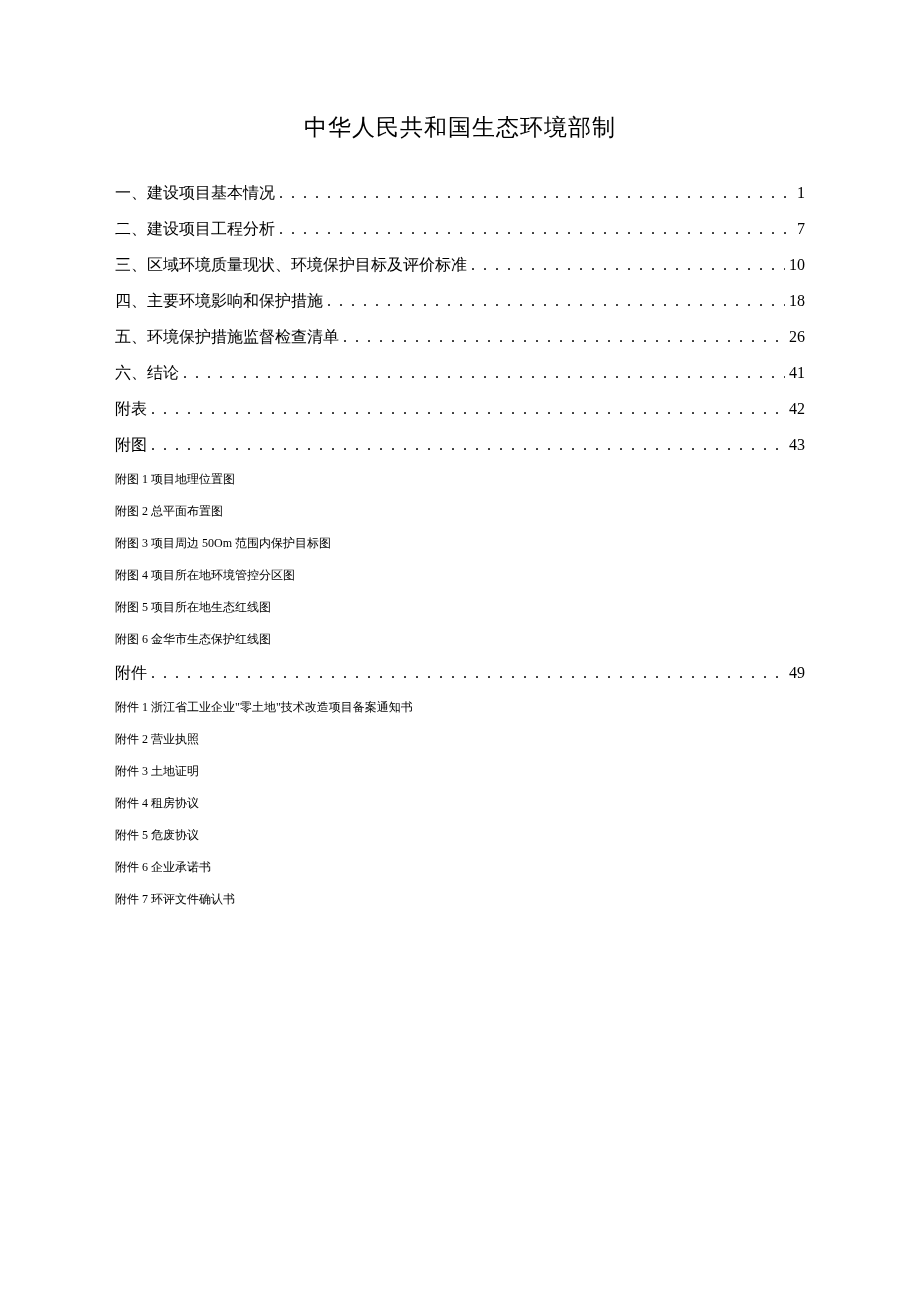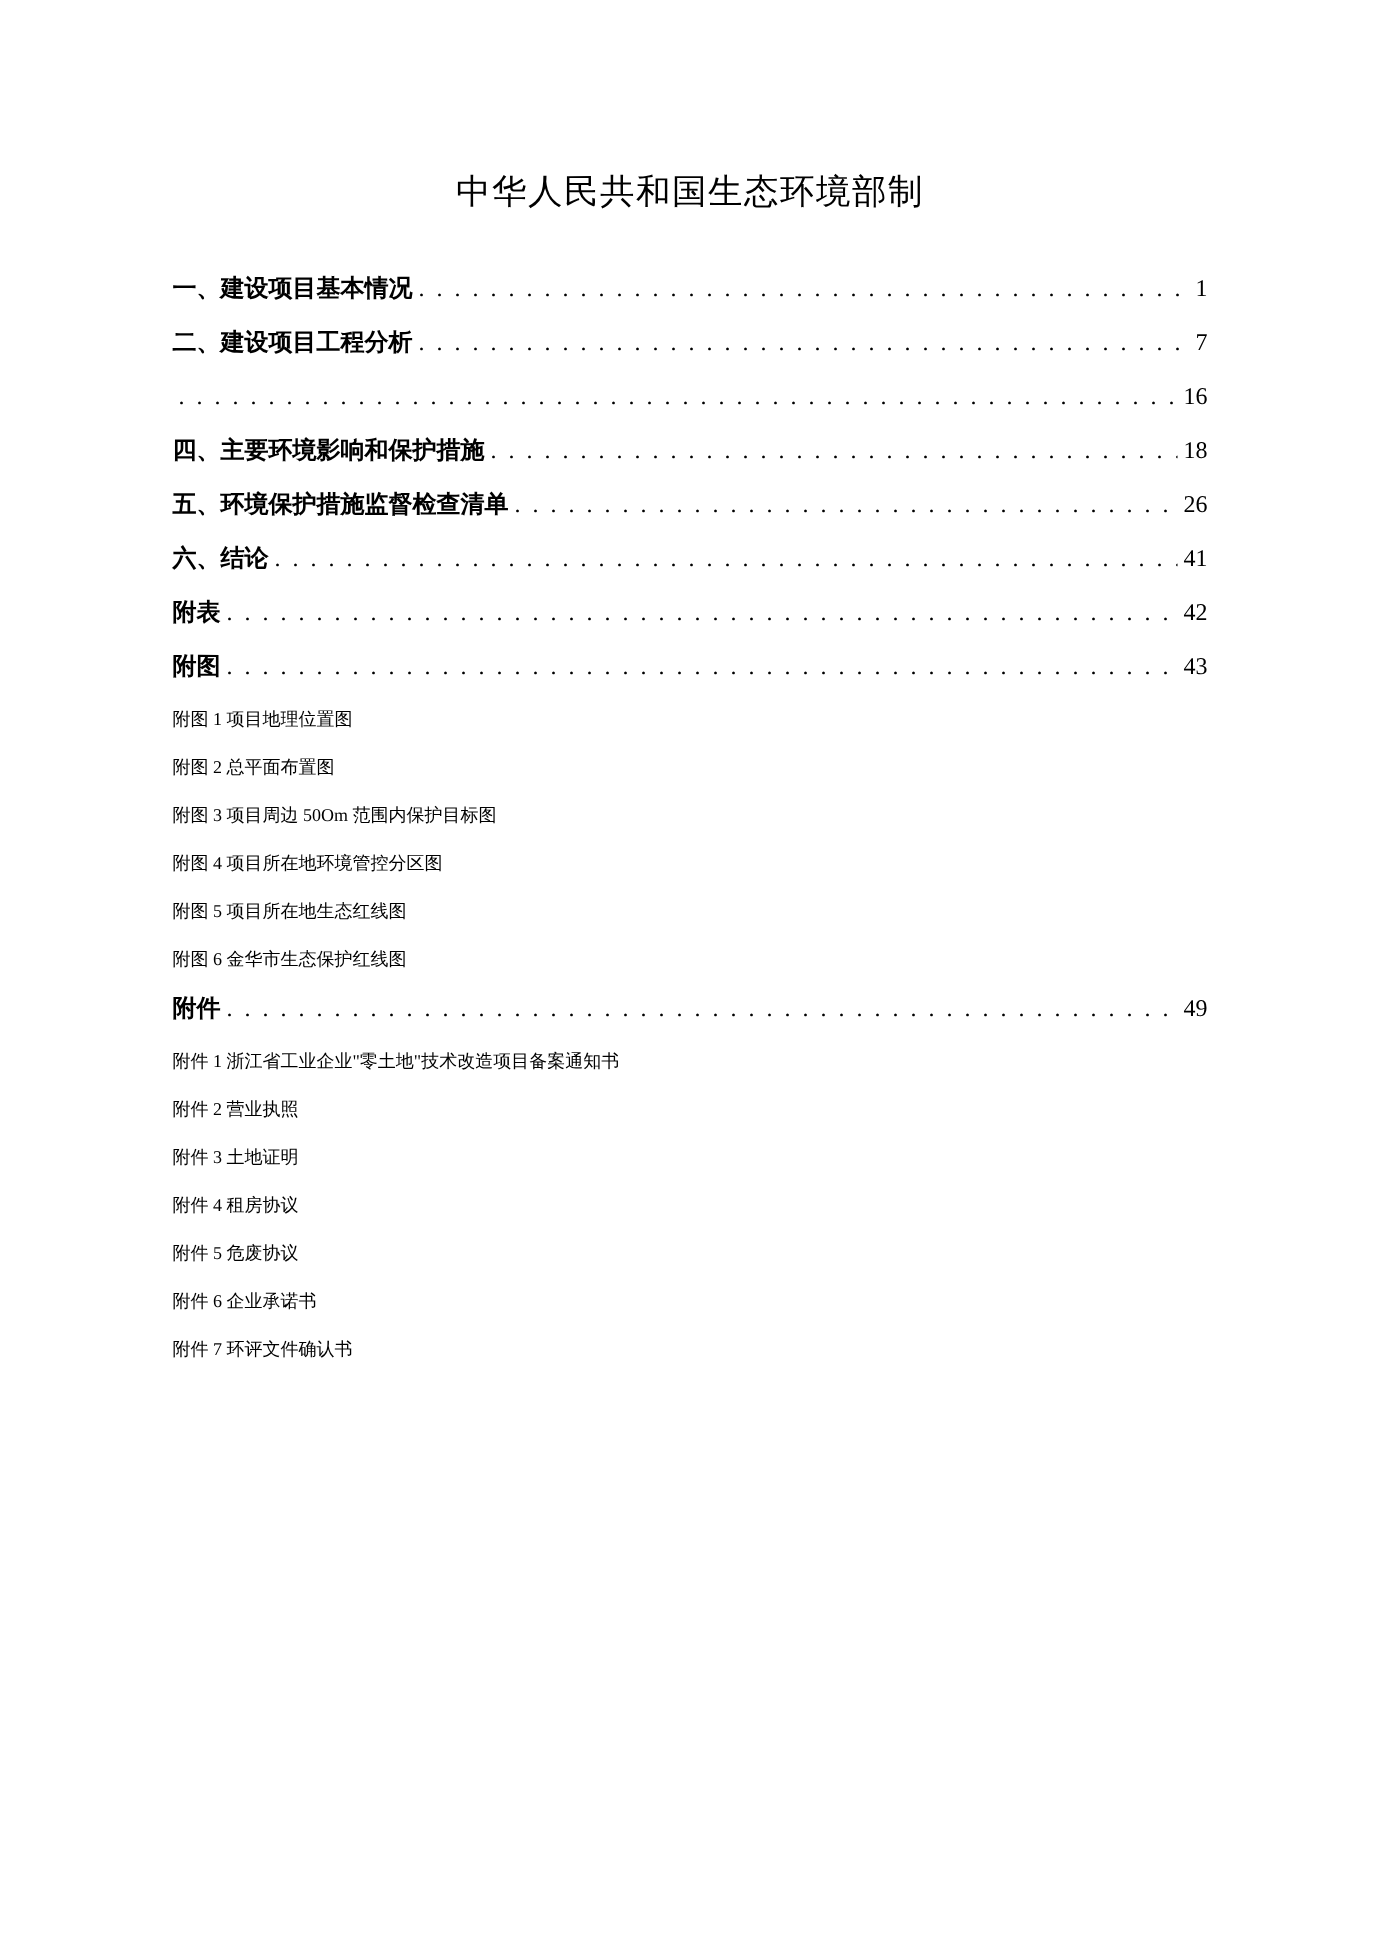--- a/index.html
+++ b/index.html
@@ -33,21 +33,20 @@
     .toc-line {
       display: flex;
       align-items: baseline;
       font-size: 16px;
       line-height: 1;
       margin-bottom: 20px;
       white-space: nowrap;
     }
     .toc-label {
       flex-shrink: 0;
-      font-weight: bold;
     }
     .toc-dots {
       flex: 1;
       overflow: hidden;
       letter-spacing: 2px;
       color: #000;
       margin: 0 4px;
     }
     .toc-dots::after {
       content: ". . . . . . . . . . . . . . . . . . . . . . . . . . . . . . . . . . . . . . . . . . . . . . . . . . . . . . . . . . . . . . . . . . . . . . . . . . . . . . . . . . . . . . . . . . . . . .";
@@ -73,22 +72,23 @@
   <span class="toc-label">一、建设项目基本情况</span>
   <span class="toc-dots"></span>
   <span class="toc-page">1</span>
 </div>
 <div class="toc-line">
   <span class="toc-label">二、建设项目工程分析</span>
   <span class="toc-dots"></span>
   <span class="toc-page">7</span>
 </div>
 <div class="toc-line">
+  <span class="toc-label">三、区域环境质量现状、环境保护目标及评价标准</span>
   <span class="toc-dots"></span>
-  <span class="toc-page">16</span>
+  <span class="toc-page">10</span>
 </div>
 <div class="toc-line">
   <span class="toc-label">四、主要环境影响和保护措施</span>
   <span class="toc-dots"></span>
   <span class="toc-page">18</span>
 </div>
 <div class="toc-line">
   <span class="toc-label">五、环境保护措施监督检查清单</span>
   <span class="toc-dots"></span>
   <span class="toc-page">26</span>

